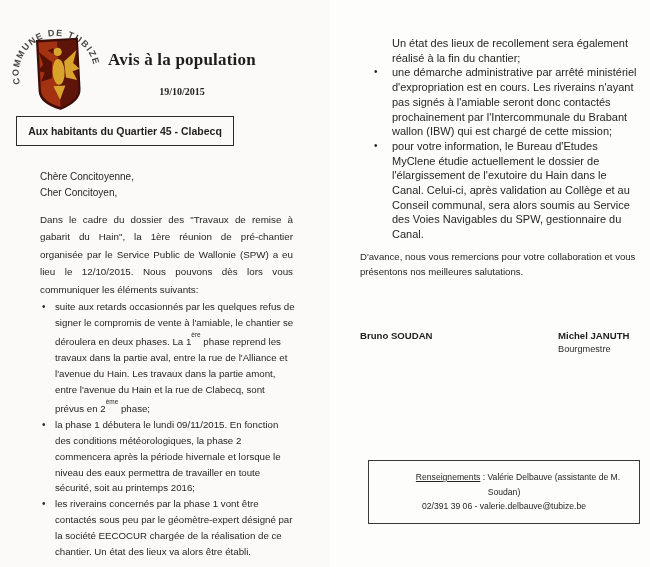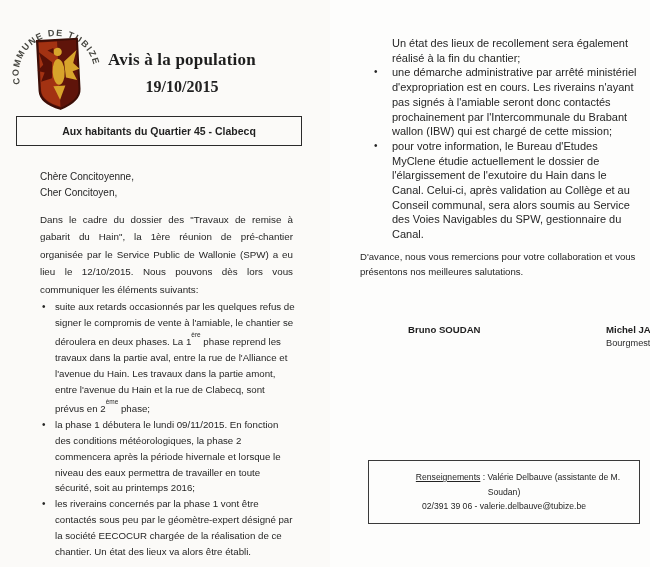--- a/index.html
+++ b/index.html
@@ -15,23 +15,23 @@
   .sheet { position:absolute; inset:0; }
 
   
   .page-left {
     position:absolute; left:0; top:0; width:330px; height:567px;
     background:#fbfaf8;
   }
   .seal { position:absolute; left:10px; top:4px; width:92px; height:112px; transform:rotate(-3deg); }
   .title-block { position:absolute; left:72px; top:50px; width:220px; text-align:center;font-family:Liberation Serif, serif; }
   .doc-title { font-size:17px; font-weight:700; color:#1d1d1d; letter-spacing:0.2px; }
-  .doc-date  { font-size:16px; font-weight:700; color:#222; margin-top:8px; }
+  .doc-date  { font-size:10px; font-weight:700; color:#222; margin-top:16px; }
   .address-box {
-    position:absolute; left:16px; top:116px; width:286px;
+    position:absolute; left:16px; top:116px; width:218px;
     border:1.6px solid #2b2b2b; background:transparent;
     padding:8px 4px; text-align:center;
     font-size:10.5px; font-weight:700; color:#1f1f1f;
   }
   .salutation { position:absolute; left:40px; top:169px; font-size:10px; line-height:15.5px; color:#262626; }
   .intro {
     position:absolute; left:40px; top:211px; width:253px;
     font-size:9.8px; line-height:17.4px; text-align:justify; color:#262626;
   }
   ul.bullets { list-style:none; }
@@ -52,21 +52,21 @@
     position:absolute; left:12px; top:36px; width:276px;
     font-size:11px; line-height:14.7px; color:#262626;
   }
   .bullets-right li { position:relative; padding-left:30px; }
   .bullets-right li.bulleted::before { content:"•"; position:absolute; left:12px; top:0; font-size:10px; }
   .closing {
     position:absolute; left:10px; top:249px; width:290px;
     font-size:9.6px; line-height:15px; color:#262626;
   }
   .signatures { position:absolute; left:0; top:324px; width:300px; height:60px; }
-  .sig { position:absolute; top:0;margin-left:48px; }
+  .sig { position:absolute; top:6px; }
   .sig-1 { left:10px;  width:104px; }
   .sig-2 { left:105px; width:112px; }
   .sig-3 { left:208px; width:90px;  }
   .sig-name  { font-size:9.6px; font-weight:700; color:#1f1f1f; }
   .sig-title { font-size:9.2px; line-height:13.5px; margin-top:2px; color:#2c2c2c; }
   .contact-box {
     position:absolute; left:18px; top:460px; width:272px;
     border:1.6px solid #3a3a3a; padding:9px 3px;
     text-align:center; font-size:8.6px; line-height:14.5px; color:#242424;
   }

